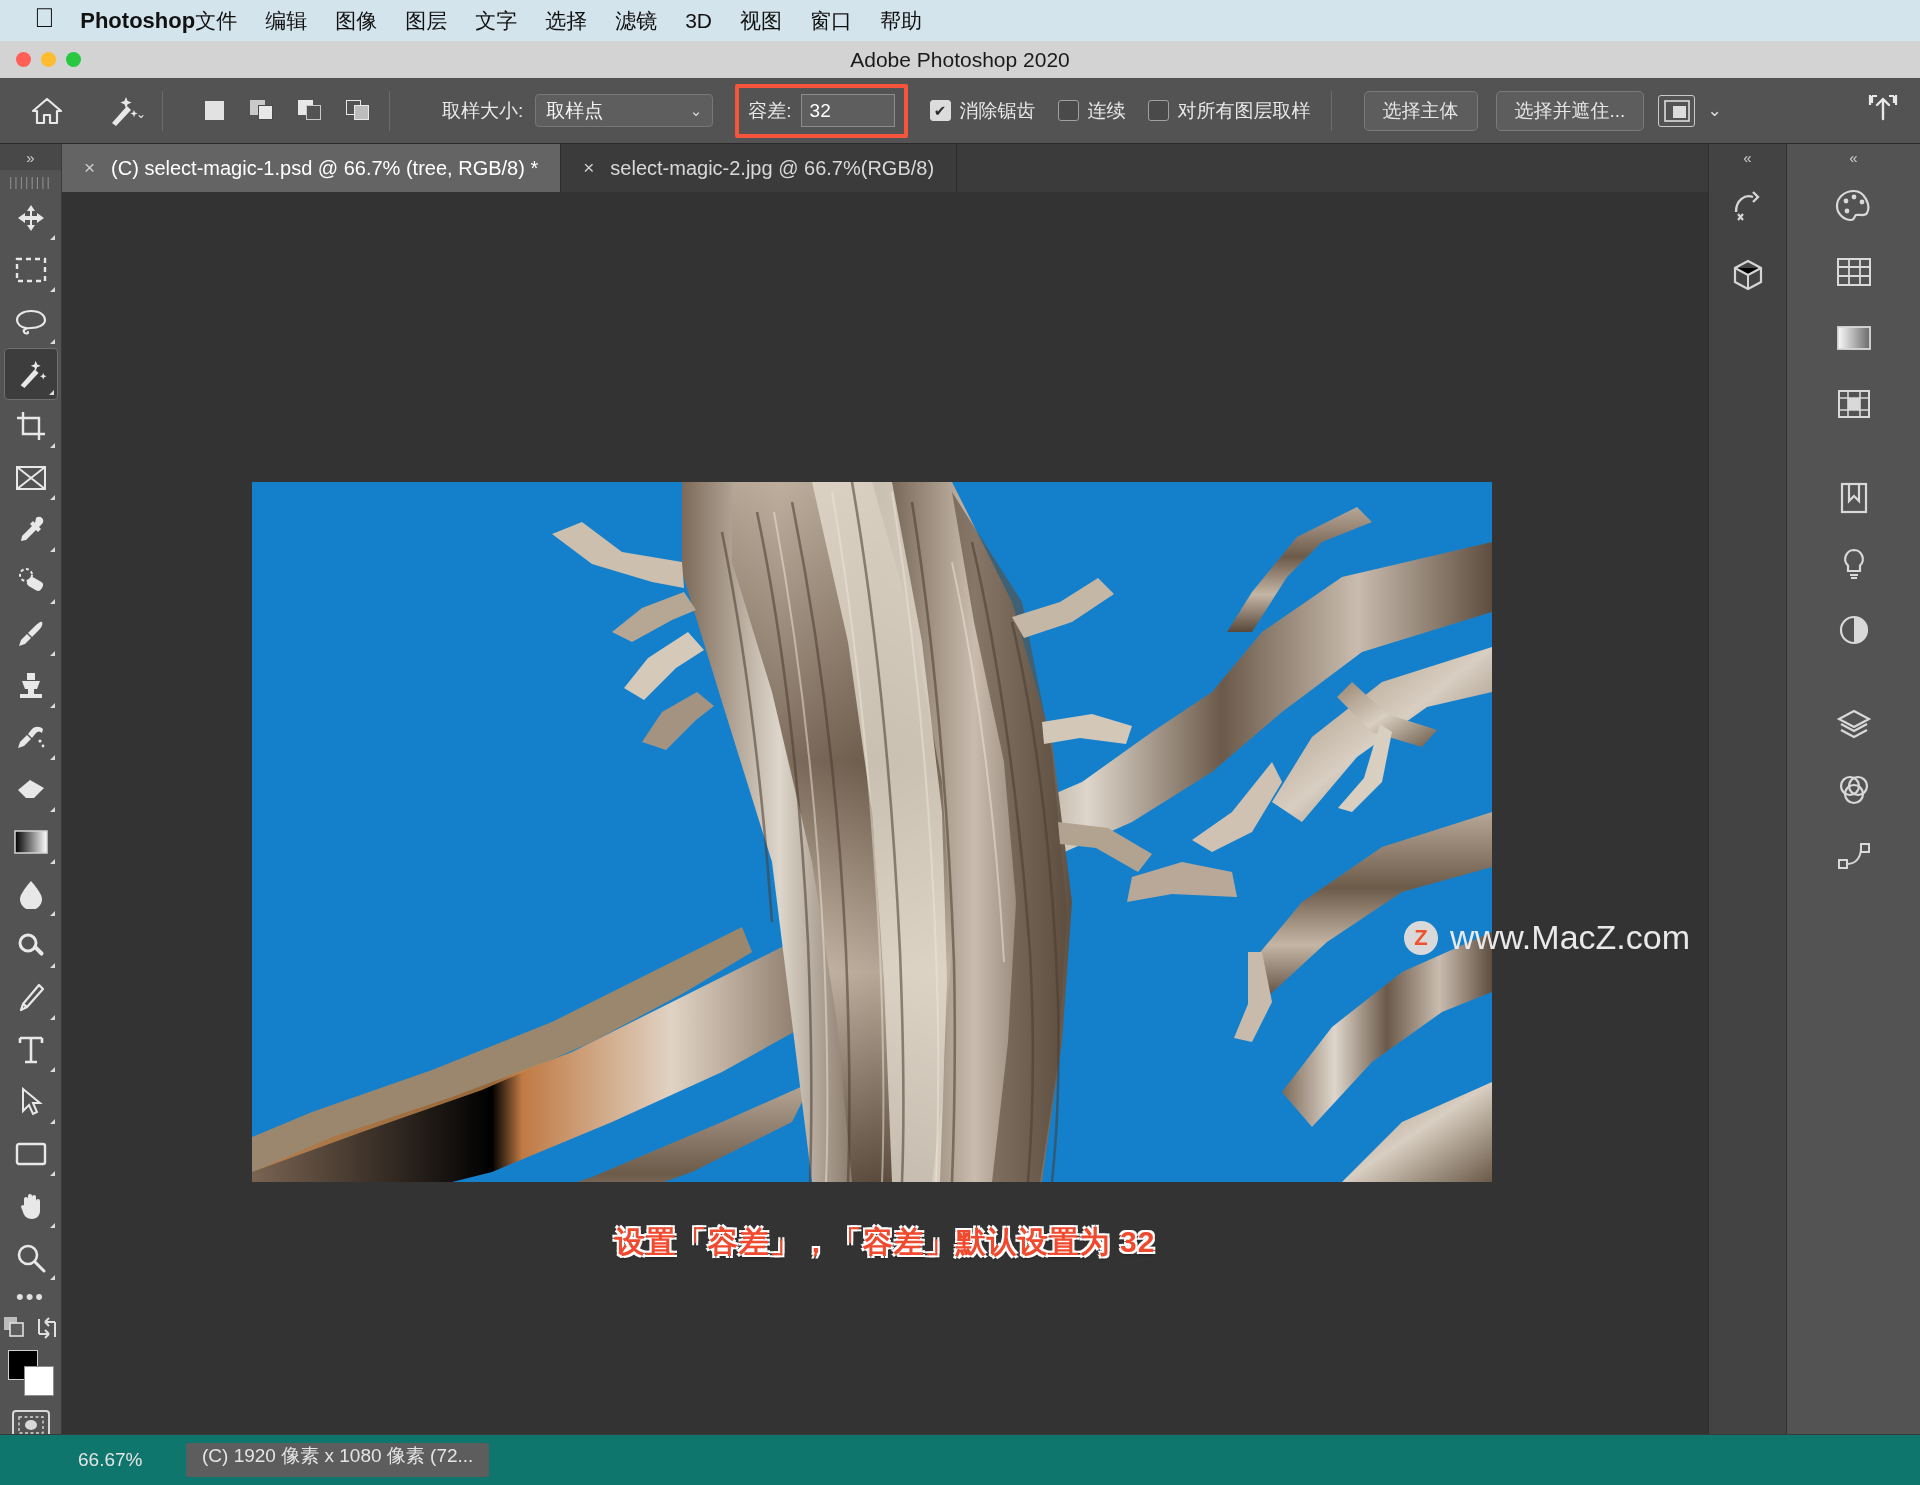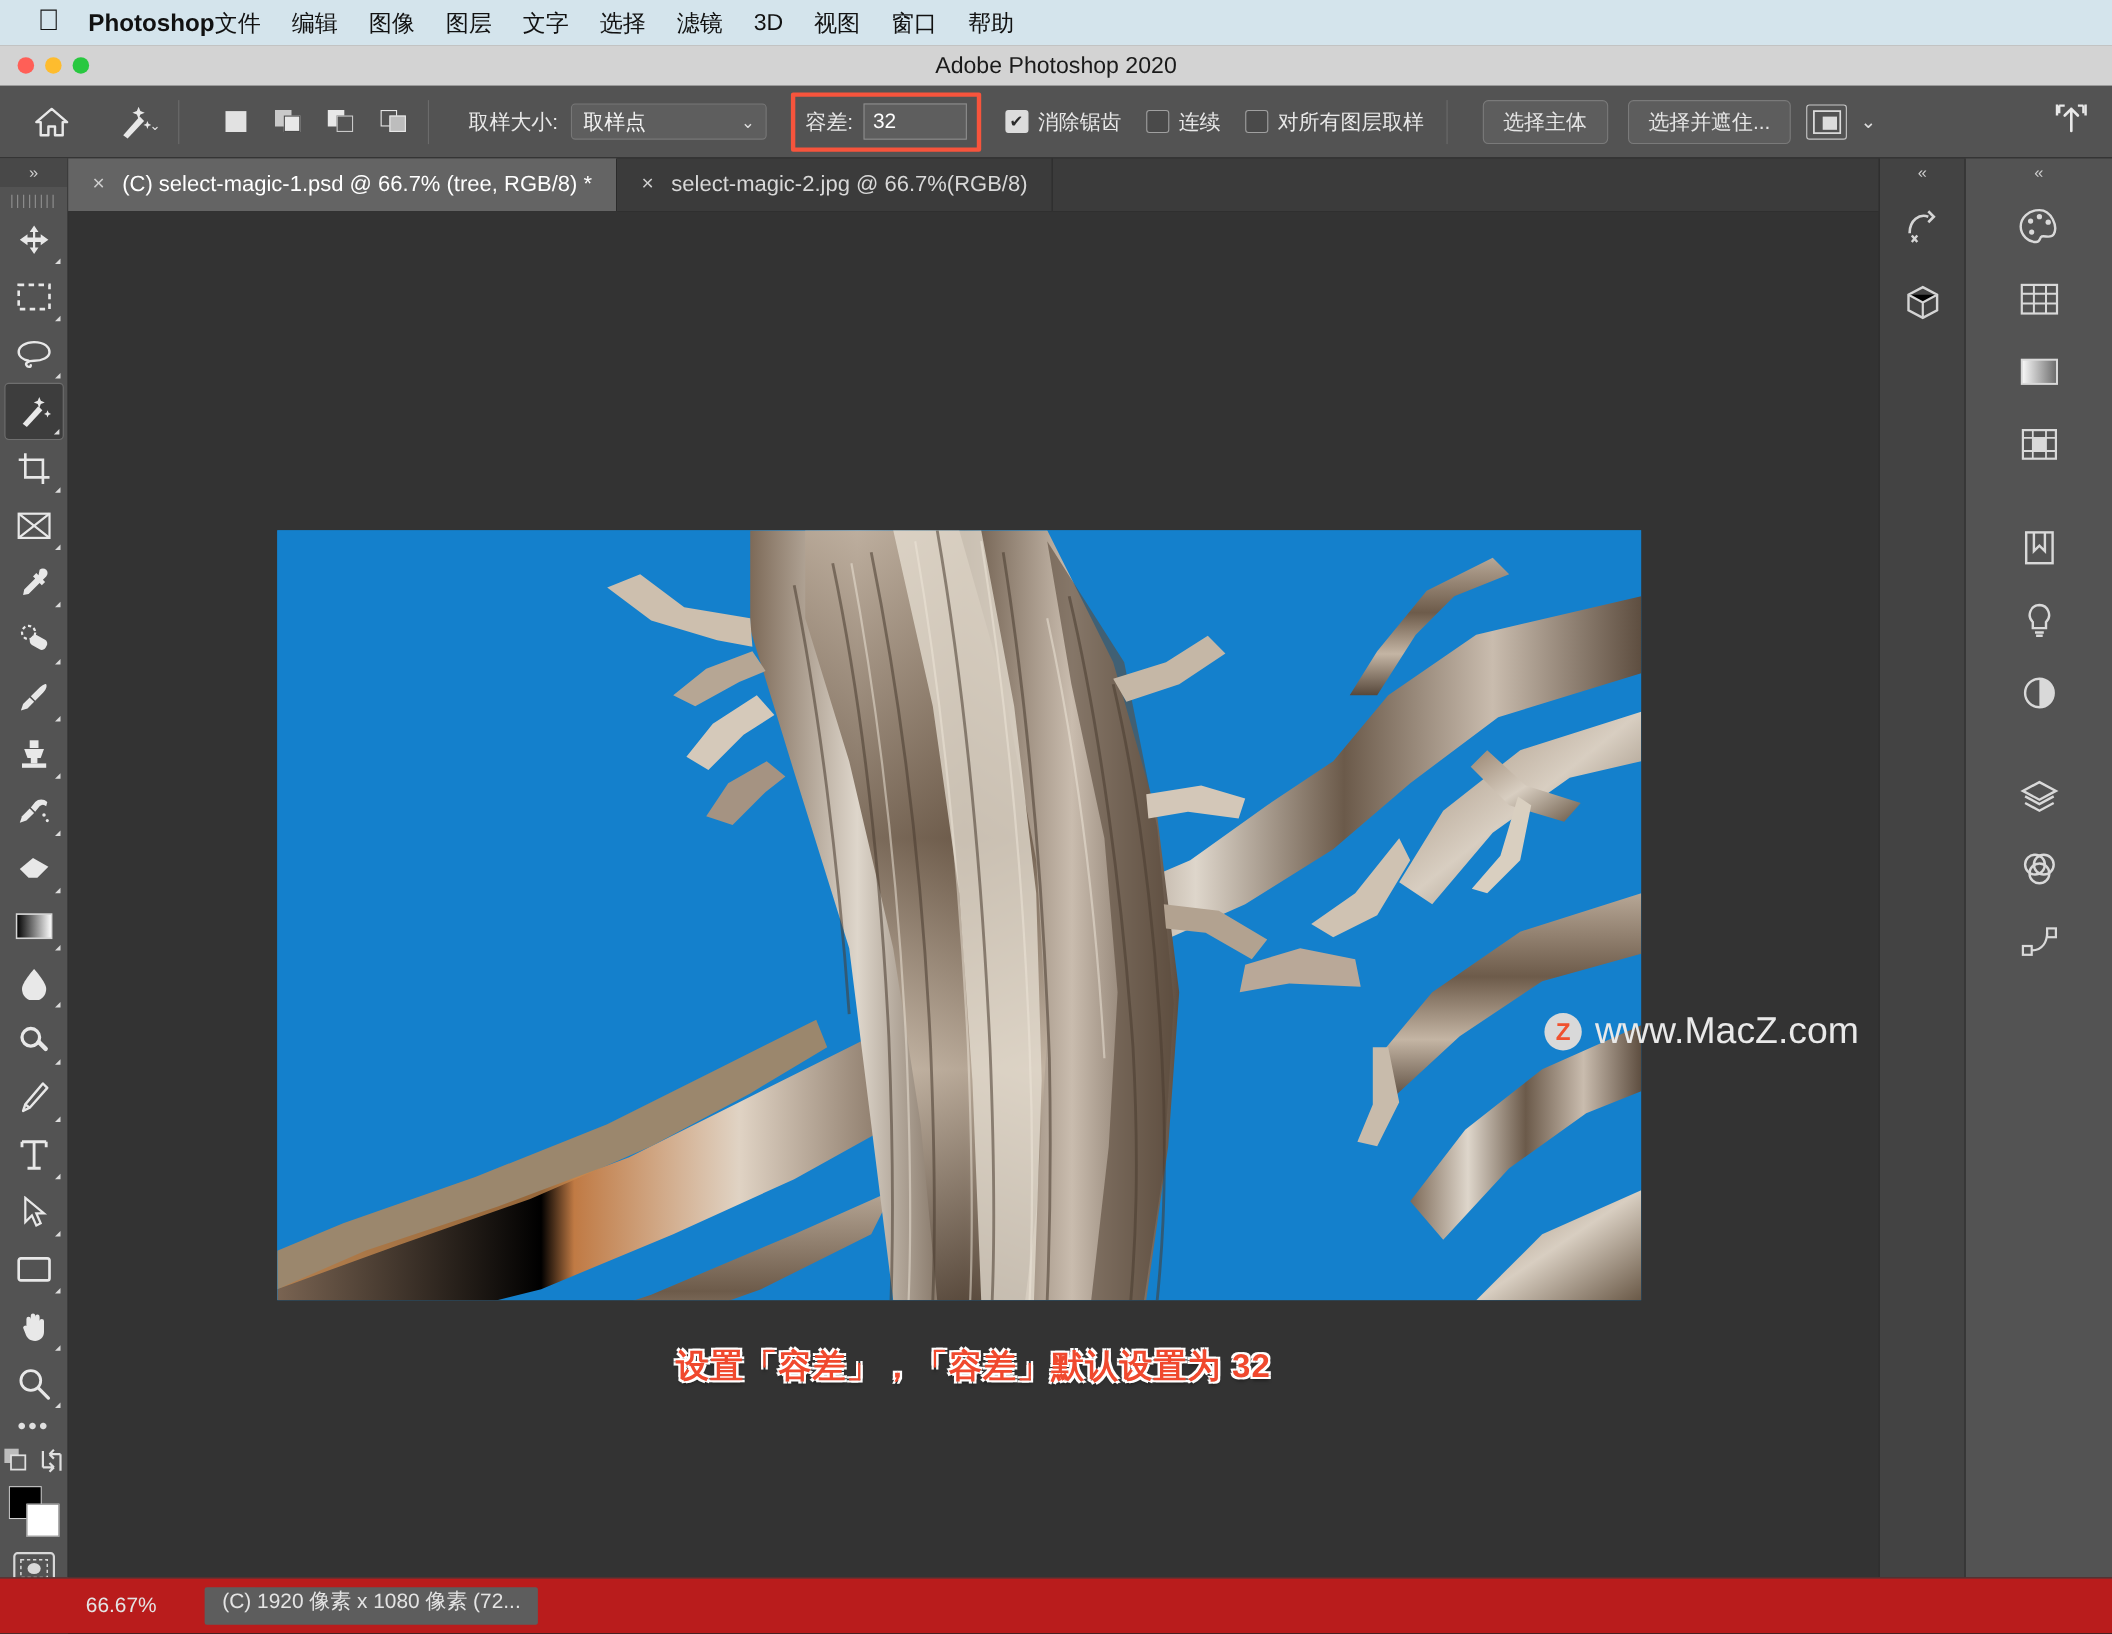--- a/index.html
+++ b/index.html
@@ -60,21 +60,21 @@
 
   .selmodes { display: flex; gap: 14px; margin-left: 20px; }
   .selmode {
     width: 34px; height: 34px;
     display: flex; align-items: center; justify-content: center;
   }
   .sq { width: 19px; height: 19px; background: #e2e2e2; }
   .sq-dbl { position: relative; width: 24px; height: 21px; }
   .sq-dbl i { position: absolute; display: block; }
 
-  .lbl { margin-left: 22px; white-space: nowrap; font-size: 19px; }
+  .lbl { margin-left: 38px; white-space: nowrap; font-size: 19px; }
   .select-box {
     margin-left: 12px; height: 33px; width: 178px;
     background: #5e5e5e; border: 1px solid #777; border-radius: 4px;
     display: flex; align-items: center; padding: 0 10px;
     font-size: 19px; color: #f2f2f2; position: relative;
   }
   .select-box .chev { position: absolute; right: 10px; font-size: 15px; color: #ddd; }
 
   .tol-wrap {
     margin-left: 22px;
@@ -215,21 +215,21 @@
   }
   .pr {
     width: 70px; height: 60px; margin: 6px auto;
     display:flex; align-items:center; justify-content:center;
   }
   .pr-sep { height: 22px; }
 
   
   .statusbar {
     position: absolute; top: 1434px; left: 0; width: 1920px; height: 51px;
-    background: #b91c1c; display: flex; align-items: center;
+    background: #0f766e; display: flex; align-items: center;
     color: #e4e4e4; font-size: 19px; border-top: 1px solid #3a3a3a;
   }
   .statusbar .zoom {
     margin-left: 78px; width: 108px;
   }
   .statusbar .docinfo {
     background: #5d5d5d; height: 34px; display:flex; align-items:center;
     padding: 0 16px; border-radius: 2px; gap: 16px; flex-direction: column;
   }
   .statusbar .docinfo .arr { font-size: 17px; color: #d5d5d5; }

